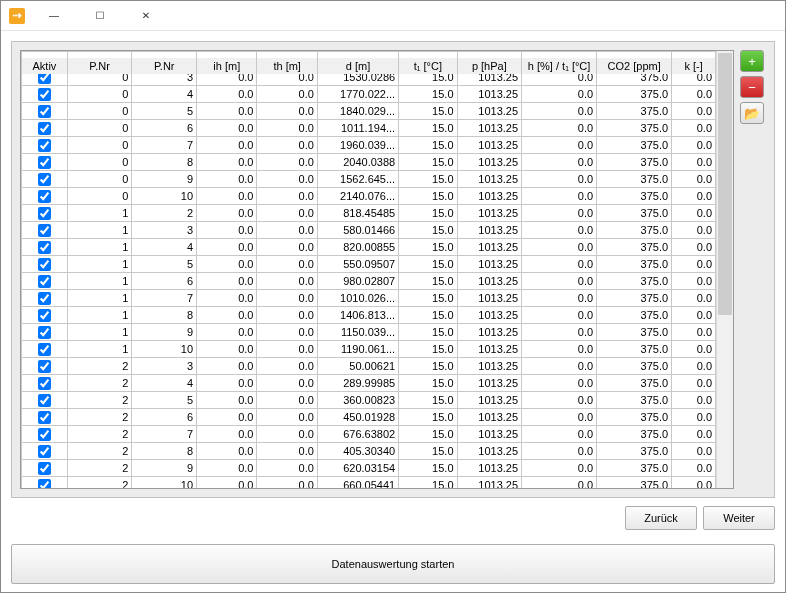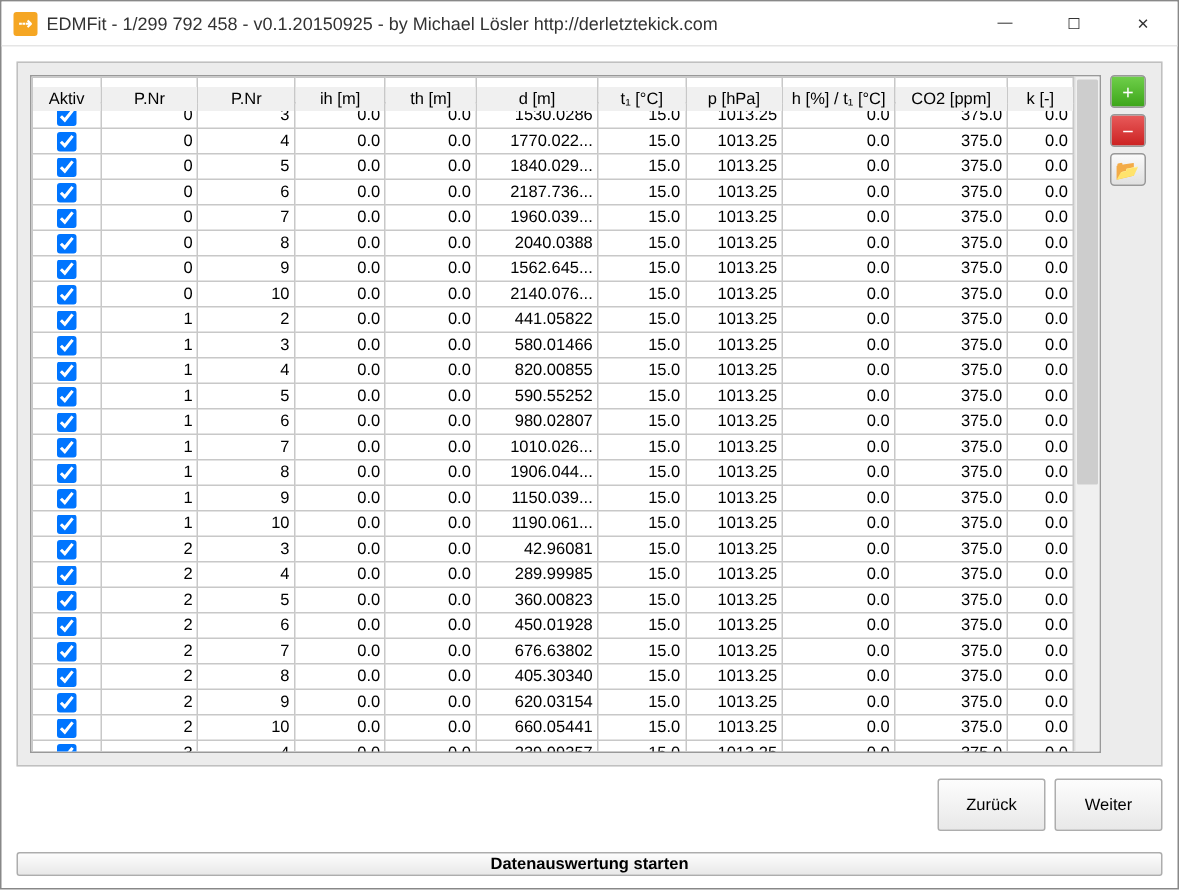--- a/index.html
+++ b/index.html
@@ -19,30 +19,29 @@
 td.chk{text-align:center}
 td.chk input{vertical-align:middle}
 .scrollbar-v{width:17px;background:#f0f0f0;border-left:1px solid #ddd;position:relative}
 .scrollbar-v .thumb{position:absolute;left:1px;right:1px;top:2px;height:60%;background:#cdcdcd;border-radius:1px}
 .sidebar{width:26px;margin-left:6px;display:flex;flex-direction:column;gap:4px}
 .sbtn{width:24px;height:22px;border:1px solid #999;border-radius:3px;display:flex;align-items:center;justify-content:center;font-size:13px;background:linear-gradient(#fafafa,#e0e0e0)}
 .sbtn.add{color:#fff;background:linear-gradient(#6fcf4a,#3da61a)}
 .sbtn.del{color:#fff;background:linear-gradient(#e85a5a,#c22)}
 .sbtn.open{color:#b8860b}
 .navrow{display:flex;justify-content:flex-end;gap:6px;padding:8px 0 0 0}
-.nbtn{min-width:72px;height:35px;border:1px solid #adadad;background:linear-gradient(#fdfdfd,#e8e8e8);font-size:11px;border-radius:2px}
-.footbtn{width:calc(100% - 20px);margin:4px 10px 8px 10px;height:16px;border:1px solid #adadad;background:linear-gradient(#fdfdfd,#e8e8e8);font-size:11px;font-weight:bold;border-radius:2px}
+.nbtn{min-width:72px;height:24px;border:1px solid #adadad;background:linear-gradient(#fdfdfd,#e8e8e8);font-size:11px;border-radius:2px}
+.footbtn{width:calc(100% - 20px);margin:4px 10px 8px 10px;height:40px;border:1px solid #adadad;background:linear-gradient(#fdfdfd,#e8e8e8);font-size:11px;font-weight:normal;border-radius:2px}
 col.c0{width:44px}col.c1{width:62px}col.c2{width:62px}col.c3{width:58px}col.c4{width:58px}col.c5{width:78px}col.c6{width:56px}col.c7{width:62px}col.c8{width:72px}col.c9{width:72px}col.c10{width:42px}
 </style>
 </head>
 <body>
 
 <div class="titlebar">
   <div class="icon">⇢</div>
-  <div class="title">EDMFit - 1/299 792 458 - v0.1.20150925 - by Michael Lösler http://derletztekick.com</div>
   <div class="wbtn">—</div>
   <div class="wbtn">☐</div>
   <div class="wbtn close">✕</div>
 </div>
 
 <div class="content">
   <div class="panel">
     <div class="table-wrap">
       <div class="table-scroll">
         <table>
@@ -113,21 +112,21 @@
                 <td>0.0</td>
                 <td>375.0</td>
                 <td>0.0</td>
               </tr>
               <tr>
                 <td class="chk"><input type="checkbox" checked="" style=""></td>
                 <td>0</td>
                 <td>6</td>
                 <td>0.0</td>
                 <td>0.0</td>
-                <td>2187.736...</td>
+                <td>1011.194...</td>
                 <td>15.0</td>
                 <td>1013.25</td>
                 <td>0.0</td>
                 <td>375.0</td>
                 <td>0.0</td>
               </tr>
               <tr>
                 <td class="chk"><input type="checkbox" checked="" style=""></td>
                 <td>0</td>
                 <td>7</td>
@@ -178,21 +177,21 @@
                 <td>0.0</td>
                 <td>375.0</td>
                 <td>0.0</td>
               </tr>
               <tr>
                 <td class="chk"><input type="checkbox" checked="" style=""></td>
                 <td>1</td>
                 <td>2</td>
                 <td>0.0</td>
                 <td>0.0</td>
-                <td>441.05822</td>
+                <td>818.45485</td>
                 <td>15.0</td>
                 <td>1013.25</td>
                 <td>0.0</td>
                 <td>375.0</td>
                 <td>0.0</td>
               </tr>
               <tr>
                 <td class="chk"><input type="checkbox" checked="" style=""></td>
                 <td>1</td>
                 <td>3</td>
@@ -217,21 +216,21 @@
                 <td>0.0</td>
                 <td>375.0</td>
                 <td>0.0</td>
               </tr>
               <tr>
                 <td class="chk"><input type="checkbox" checked="" style=""></td>
                 <td>1</td>
                 <td>5</td>
                 <td>0.0</td>
                 <td>0.0</td>
-                <td>590.55252</td>
+                <td>550.09507</td>
                 <td>15.0</td>
                 <td>1013.25</td>
                 <td>0.0</td>
                 <td>375.0</td>
                 <td>0.0</td>
               </tr>
               <tr>
                 <td class="chk"><input type="checkbox" checked="" style=""></td>
                 <td>1</td>
                 <td>6</td>
@@ -256,21 +255,21 @@
                 <td>0.0</td>
                 <td>375.0</td>
                 <td>0.0</td>
               </tr>
               <tr>
                 <td class="chk"><input type="checkbox" checked="" style=""></td>
                 <td>1</td>
                 <td>8</td>
                 <td>0.0</td>
                 <td>0.0</td>
-                <td>1906.044...</td>
+                <td>1406.813...</td>
                 <td>15.0</td>
                 <td>1013.25</td>
                 <td>0.0</td>
                 <td>375.0</td>
                 <td>0.0</td>
               </tr>
               <tr>
                 <td class="chk"><input type="checkbox" checked="" style=""></td>
                 <td>1</td>
                 <td>9</td>
@@ -295,21 +294,21 @@
                 <td>0.0</td>
                 <td>375.0</td>
                 <td>0.0</td>
               </tr>
               <tr>
                 <td class="chk"><input type="checkbox" checked="" style=""></td>
                 <td>2</td>
                 <td>3</td>
                 <td>0.0</td>
                 <td>0.0</td>
-                <td>42.96081</td>
+                <td>50.00621</td>
                 <td>15.0</td>
                 <td>1013.25</td>
                 <td>0.0</td>
                 <td>375.0</td>
                 <td>0.0</td>
               </tr>
               <tr>
                 <td class="chk"><input type="checkbox" checked="" style=""></td>
                 <td>2</td>
                 <td>4</td>

